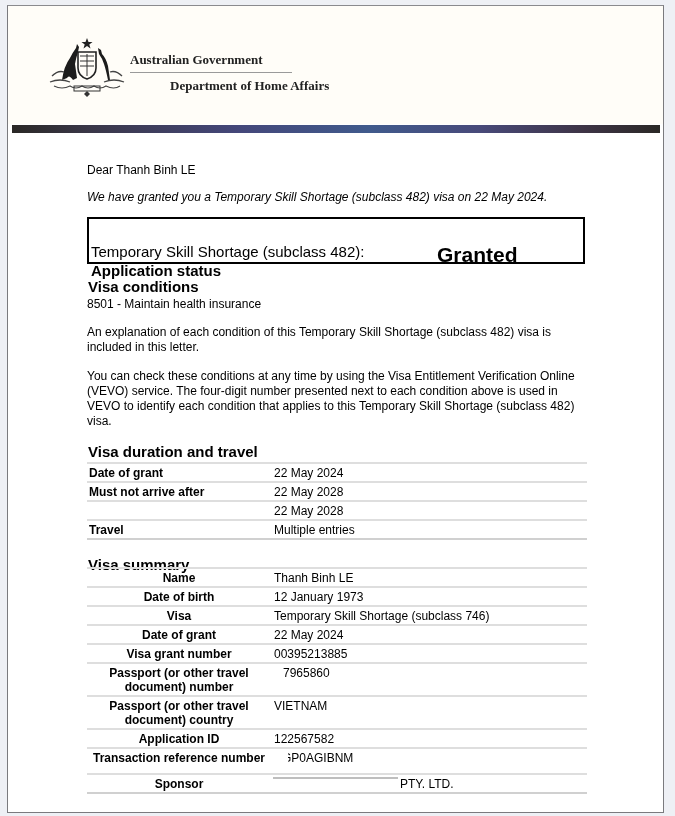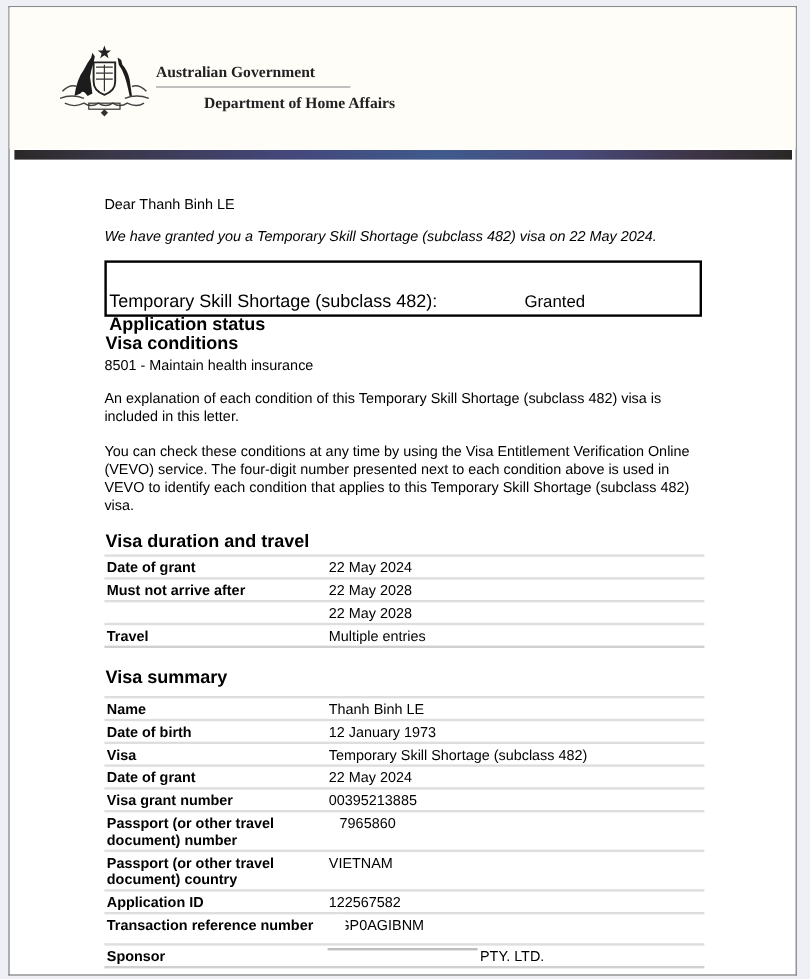--- a/index.html
+++ b/index.html
@@ -10,21 +10,21 @@
   .gov{position:absolute;left:122px;top:46px;font-family:"Liberation Serif",serif;font-weight:bold;font-size:13px;color:#222;}
   .gov-rule{position:absolute;left:122px;top:66px;width:162px;height:1px;background:#9a9a9a;}
   .dept{position:absolute;left:122px;top:72px;font-family:"Liberation Serif",serif;font-weight:bold;font-size:13px;color:#222;margin-left:40px;}
   .bar{position:absolute;left:4px;top:119px;width:648px;height:8px;background:linear-gradient(90deg,#2a2826 0%,#3a3748 12%,#44477a 35%,#405a8c 55%,#484a7a 72%,#3e3446 88%,#2a2826 100%);}
   .content{position:absolute;left:79px;top:0;width:500px;font-size:12px;}
   .txt{position:absolute;left:0;white-space:nowrap;}
   .para{position:absolute;left:0;width:500px;line-height:15px;}
   .statusbox{position:absolute;left:0;top:211px;width:498px;height:47px;border:2px solid #000;box-sizing:border-box;}
   .status-title{position:absolute;left:2px;top:3px;font-size:15px;font-weight:bold;margin-top:40px;}
   .status-visa{position:absolute;left:2px;top:24px;font-size:15px;}
-  .status-val{position:absolute;left:348px;top:24px;font-size:14px;font-weight:normal;}
+  .status-val{position:absolute;left:348px;top:24px;font-size:21px;font-weight:bold;}
   .h2{position:absolute;left:1px;font-size:15px;font-weight:bold;}
   .tbl{position:absolute;left:0;width:500px;}
   .row{position:relative;border-top:2px solid #dedede;box-sizing:border-box;}
   .row .k{position:absolute;left:2px;top:2px;font-weight:bold;font-size:12px;line-height:14px;width:180px;}
   .row .v{position:absolute;left:187px;top:2px;font-size:12px;line-height:14px;white-space:nowrap;}
   .tbl-end{border-top:2px solid #d0d0d0;}
   .mask{position:absolute;background:#fff;}
 </style>
 </head>
 <body>
@@ -77,32 +77,32 @@
           <div class="v">22 May 2028</div>
         </div>
       <div class="row" style="height:19px;">
           <div class="k">Travel</div>
           <div class="v">Multiple entries</div>
         </div>
       <div class="tbl-end"></div>
     </div>
 
     <div class="h2" style="top:550px;">Visa summary</div>
-    <div class="tbl" style="top:574px;">
+    <div class="tbl" style="top:561px;text-align:center;">
       <div class="row" style="height:19px;">
           <div class="k">Name</div>
           <div class="v">Thanh Binh LE</div>
         </div>
       <div class="row" style="height:19px;">
           <div class="k">Date of birth</div>
           <div class="v">12 January 1973</div>
         </div>
       <div class="row" style="height:19px;">
           <div class="k">Visa</div>
-          <div class="v">Temporary Skill Shortage (subclass 482)</div>
+          <div class="v">Temporary Skill Shortage (subclass 746)</div>
         </div>
       <div class="row" style="height:19px;">
           <div class="k">Date of grant</div>
           <div class="v">22 May 2024</div>
         </div>
       <div class="row" style="height:19px;">
           <div class="k">Visa grant number</div>
           <div class="v">00395213885</div>
         </div>
       <div class="row" style="height:33px;">

